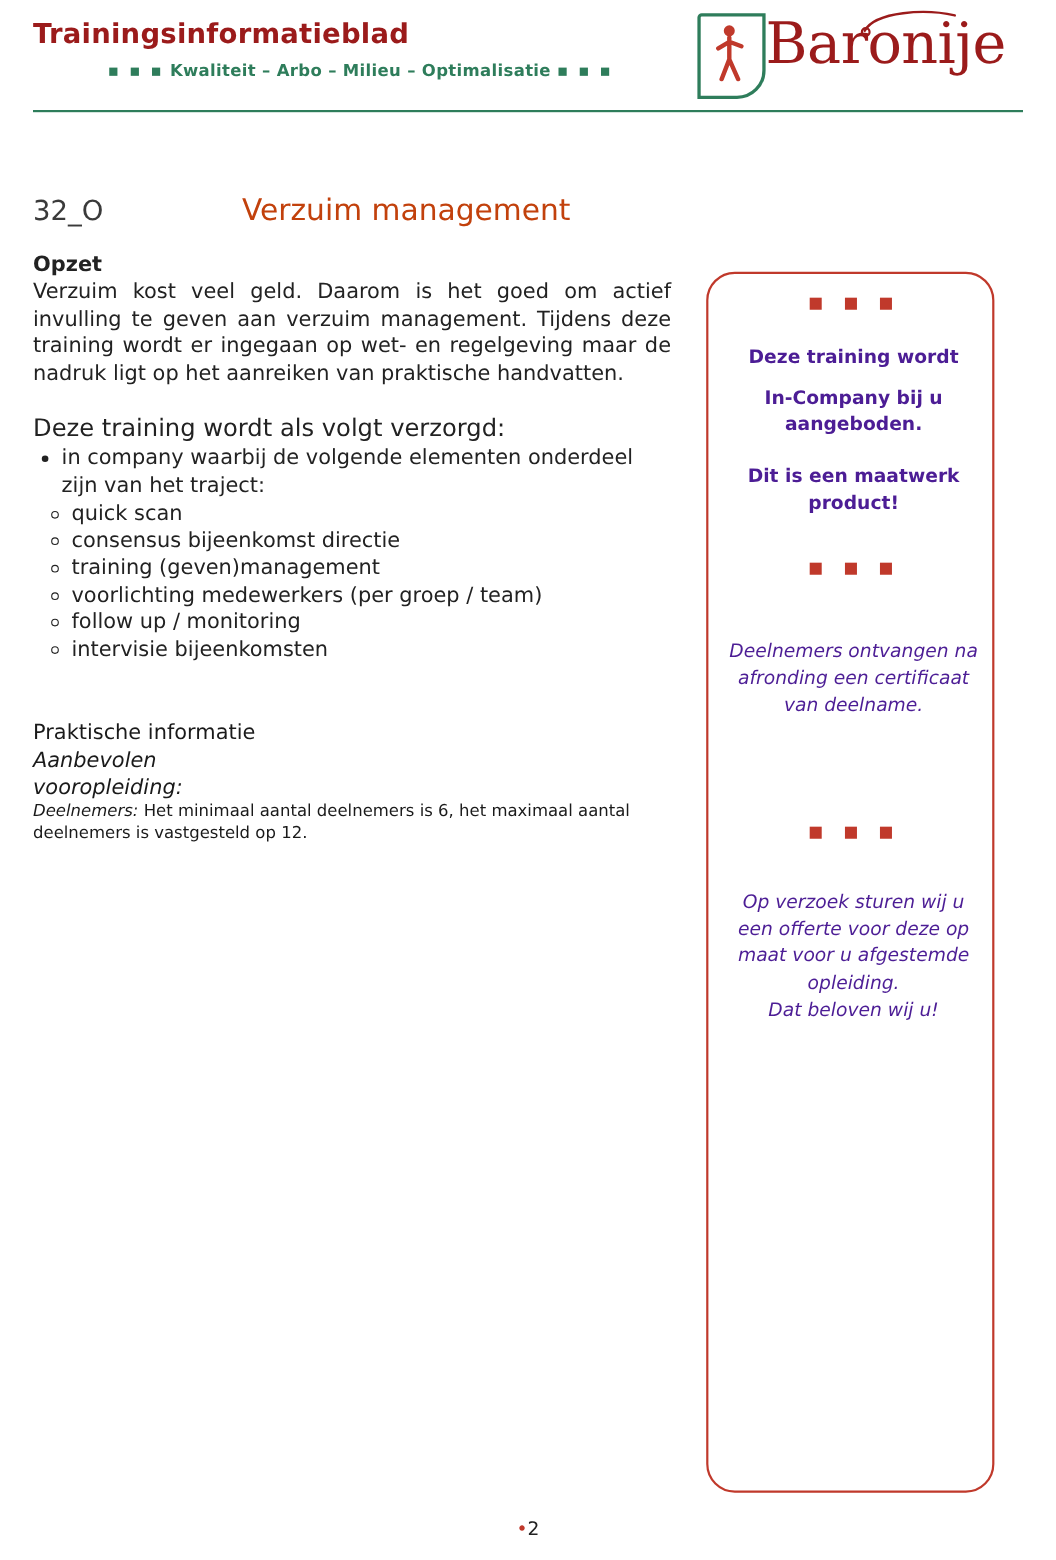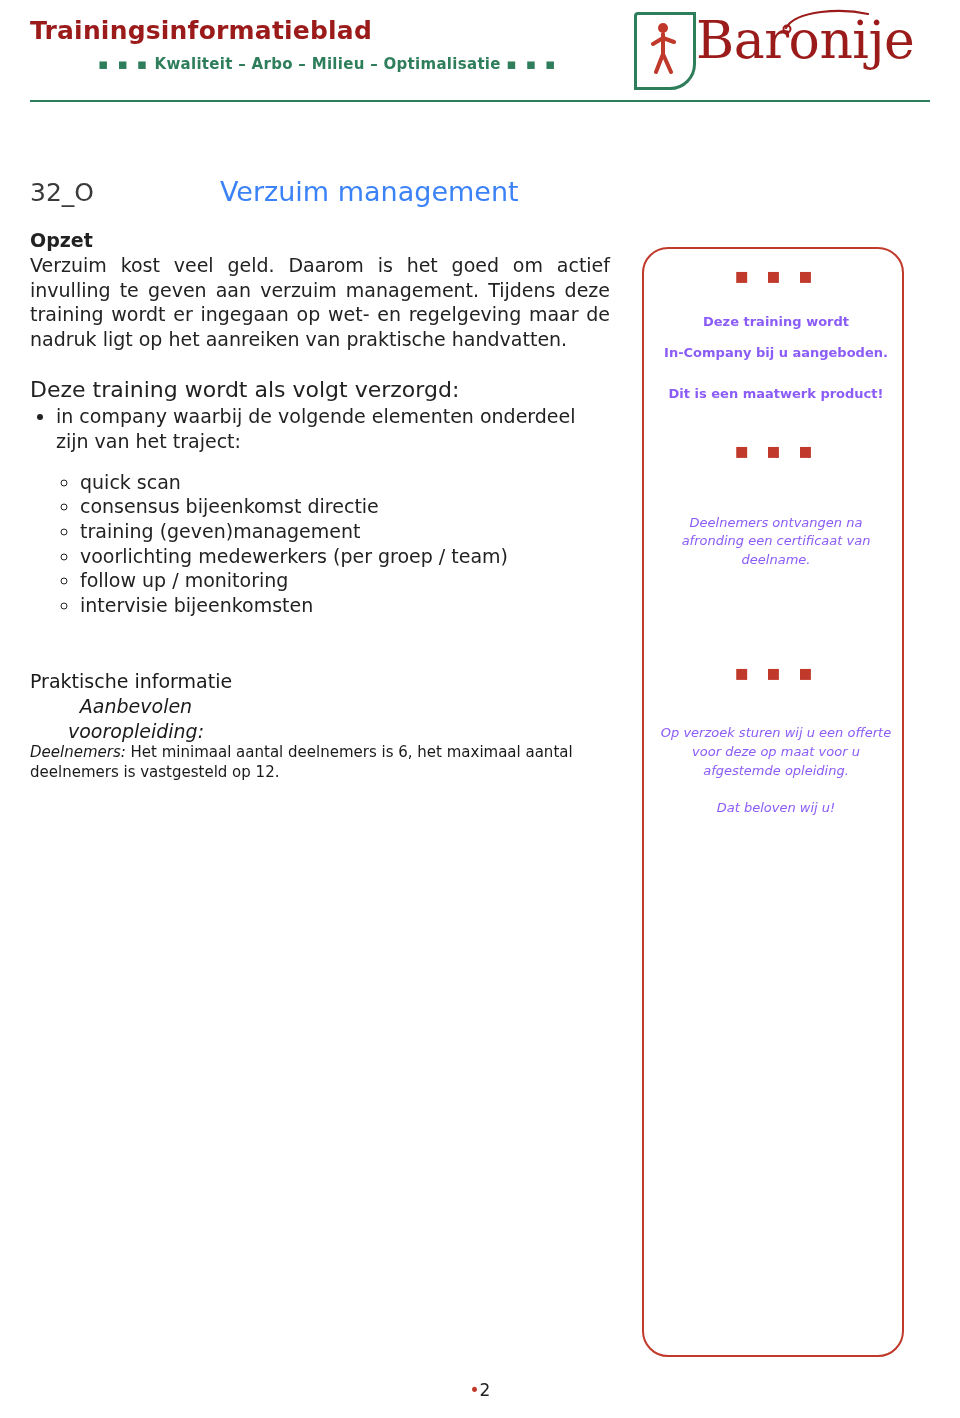--- a/index.html
+++ b/index.html
@@ -102,21 +102,21 @@
     margin-top: 68px;
   }
   .doc-code {
     font-size: 25px;
     color: #3a3a3a;
     width: 190px;
     flex: none;
   }
   .doc-title {
     font-size: 27px;
-    color: #3b82f6;
+    color: #c2410c;
   }
 
   .content {
     display: flex;
     margin-top: 22px;
     gap: 12px;
   }
   .left-col {
     width: 600px;
     flex: none;
@@ -152,21 +152,21 @@
     margin: 0;
     padding-left: 26px;
     list-style: disc;
   }
   ul.bullets > li {
     font-size: 19px;
     line-height: 1.30;
     color: #222;
   }
   ul.sublist {
-    margin: 16px;
+    margin: 1px;
     padding-left: 34px;
     list-style: circle;
   }
   ul.sublist > li {
     font-size: 19px;
     line-height: 1.30;
     color: #222;
   }
 
   .prakt {
@@ -174,21 +174,20 @@
   }
   .prakt h3 {
     font-size: 19px;
     margin: 0 0 2px 0;
     font-weight: normal;
   }
   .kv {
     display: flex;
     font-size: 19px;
     line-height: 1.30;
-    text-align: center;
   }
   .kv .k {
     font-style: italic;
     width: 212px;
     flex: none;
   }
   .kv .v { flex: 1; }
   .kv2 {
     font-size: 15px;
     line-height: 1.30;
@@ -214,23 +213,23 @@
     color: #2e7d5b;
     font-size: 22px;
     letter-spacing: 5px;
     line-height: 1;
     margin: 0 0 26px 0;
   }
   .dots-red {
     color: #c0392b;
   }
   .panel-text {
-    font-size: 13px;
+    font-size: 17px;
     line-height: 1.45;
-    color: #8b5cf6;
+    color: #4c1d95;
     font-weight: bold;
     margin: 0;
   }
   .panel-text.plain {
     font-weight: normal;
     font-style: italic;
   }
   .panel-block { margin-bottom: 22px; }
 
   
@@ -328,21 +327,21 @@
         <div class="dots dots-red" style="margin-top:36px;">▪ ▪ ▪</div>
 
         <div class="panel-block" style="margin-top:52px;">
           <p class="panel-text plain">Deelnemers ontvangen na afronding een certificaat van deelname.</p>
         </div>
 
         <div class="dots dots-red" style="margin-top:92px;">▪ ▪ ▪</div>
 
         <div class="panel-block" style="margin-top:40px;">
           <p class="panel-text plain">Op verzoek sturen wij u een offerte voor deze op maat voor u afgestemde opleiding.</p>
-          <p class="panel-text plain" style="margin-top:18px;">Dat beloven wij u!</p>
+          <p class="panel-text plain" style="">Dat beloven wij u!</p>
         </div>
 
       </div>
     </div>
 
   </div>
 </div>
 
 <div class="footer">
   <span class="bullet">•</span><span>2</span>

